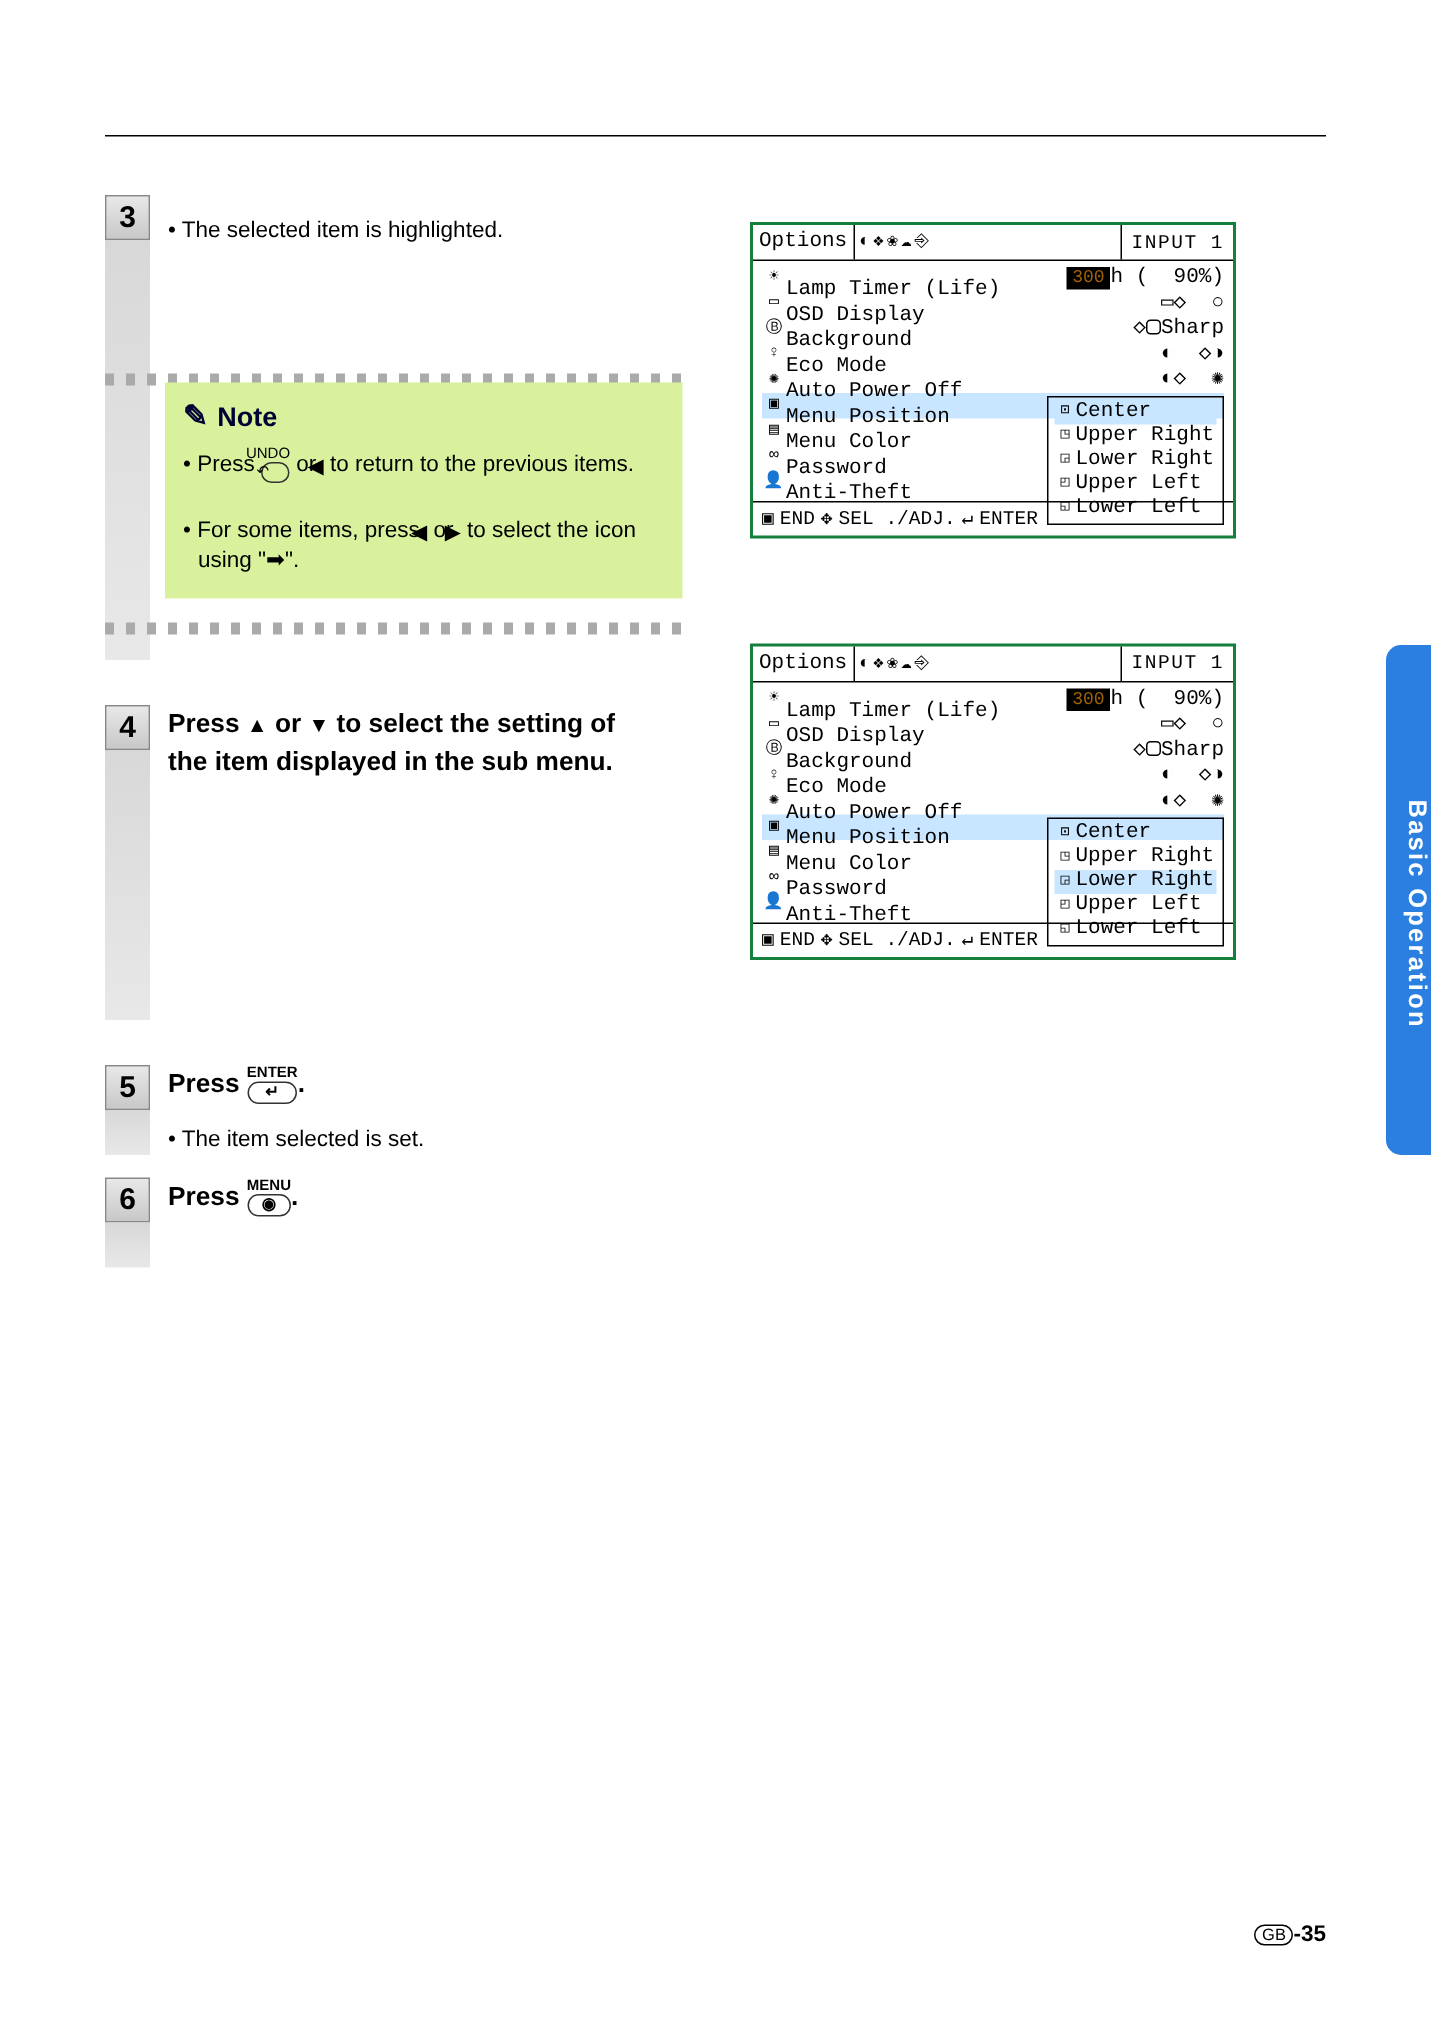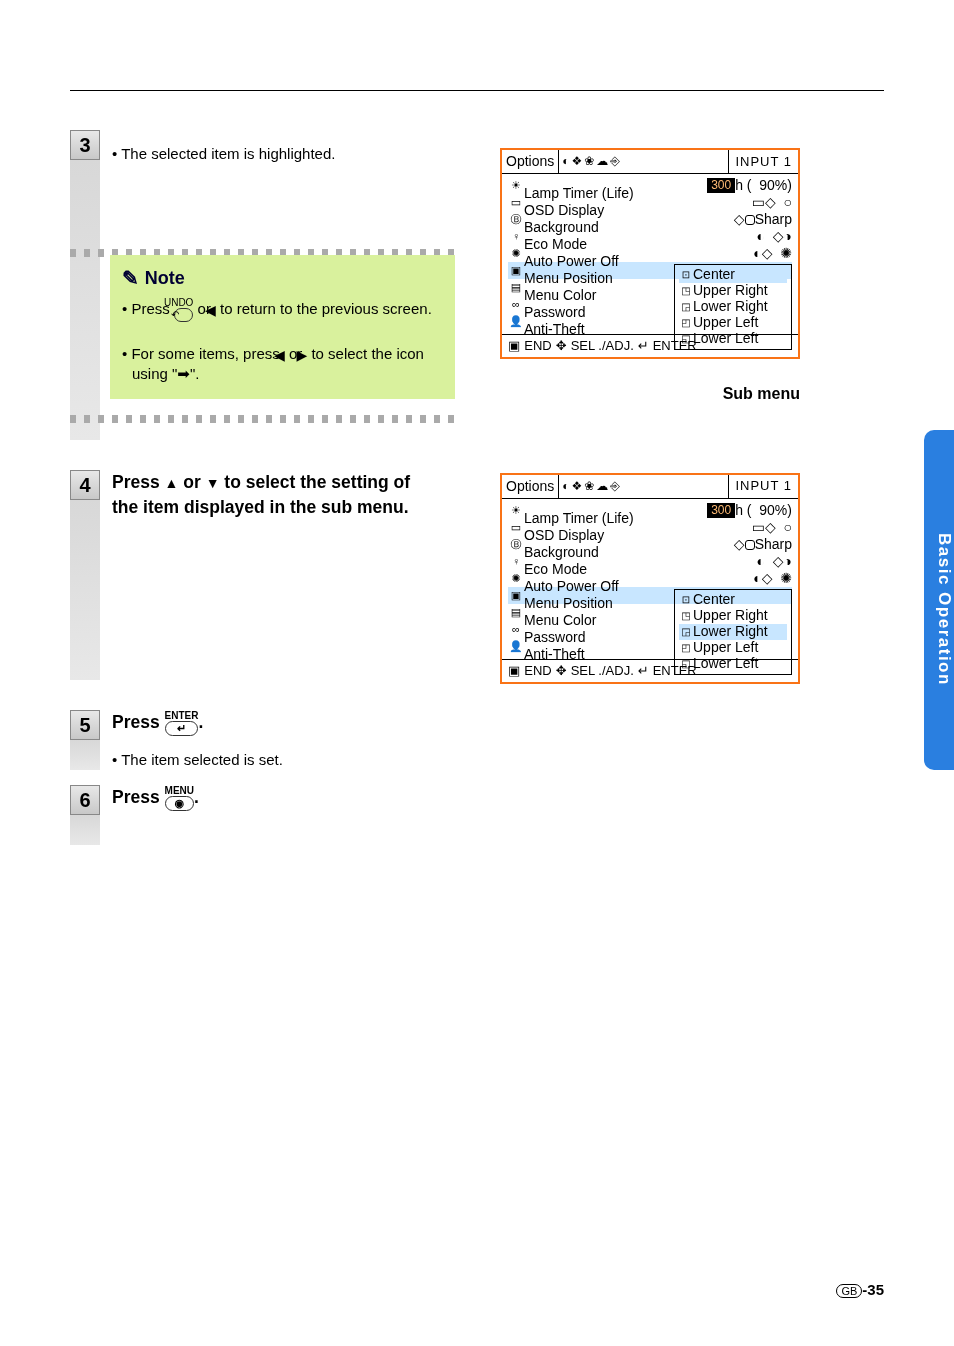--- a/index.html
+++ b/index.html
@@ -55,39 +55,39 @@
   .dotted { position:absolute; left:0; right:0; height:8px; background:
     repeating-linear-gradient(90deg,#aaa 0 6px, transparent 6px 14px); }
   .note-hd { font-weight: bold; font-size: 18px; color:#003; display:flex; align-items:center; gap:6px; margin-bottom:6px;}
   .undo-key { display:inline-block; text-align:left; font-size:10px; line-height:1; vertical-align:middle;}
   .undo-key .cap{display:block;border:1px solid #333;border-radius:10px;padding:1px 6px;font-size:10px;}
   .enter-key {display:inline-block; text-align:center; font-size:10px; line-height:1; vertical-align:middle;}
   .enter-key .cap{display:block;border:1px solid #333;border-radius:10px;padding:1px 6px;font-size:11px;}
 
   
   .osd {
-    border: 2px solid #f97316;
+    border: 2px solid #15803d;
     background: #fff;
-    font-family: Liberation Sans, sans-serif;
+    font-family: Liberation Mono, monospace;
     font-size: 14px;
     line-height: 1.22;
-    width: 300px;
+    width: 324px;
   }
   .osd-header { display:flex; align-items:center; height:24px; border-bottom:1px solid #000;}
   .osd-header .title{flex:0 0 auto;padding:0 4px;font-size:14px;}
   .osd-header .icons{flex:1; display:flex; gap:2px; padding:0 3px; border-left:1px solid #000; border-right:1px solid #000; height:100%; align-items:center; font-size:12px;}
   .osd-header .input{padding:0 6px;font-size:13px;letter-spacing:1px;}
   .osd-body { padding:3px 6px 3px 6px; position:relative; min-height:160px;}
   .osd-row { display:flex; align-items:center; height:17px;}
   .osd-row .ic{width:16px;font-size:11px;text-align:center;}
   .osd-row .lab{flex:0 0 auto;margin-top:16px;}
   .osd-row .sp{flex:1;}
   .osd-row .val{flex:0 0 auto;}
   .osd-row.hl{background:#c8e6ff;}
-  .black-chip{display:inline-block;background:#000;color:#fdba74;padding:0 4px;font-size:12px;}
+  .black-chip{display:inline-block;background:#000;color:#a16207;padding:0 4px;font-size:12px;}
   .tiny-o{display:inline-block;width:10px;height:10px;border:1.5px solid #000;border-radius:3px;vertical-align:middle;}
   .osd-sub { position:absolute; right:6px; top:90px; border:1.5px solid #000; width:118px; padding:2px 4px;}
   .osd-sub.lower { top:90px; }
   .osd-sub div{display:flex;align-items:center;height:16px;}
   .osd-sub .si{width:14px;font-size:10px;text-align:center;}
   .osd-sub .hl2{background:#c8e6ff;}
   .osd-footer{border-top:1px solid #000; padding:3px 6px; font-size:13px; display:flex; align-items:center; gap:4px;}
   .submenu-caption{ text-align:right; font-weight:bold; font-size:16px; margin-top:26px; width:300px;}
 
   
@@ -132,21 +132,21 @@
       <div class="step-sub bullet">• <span>The selected item is highlighted.</span></div>
     </div>
 
     <div style="position:absolute;top:125px;left:0;width:385px;">
       <div class="dotted" style="top:-6px"></div>
       <div class="notebox">
         <div class="note-hd">
           <span style="font-size:20px">✎</span>
           <span>Note</span>
         </div>
-        <div class="bullet">• <span>Press </span><span class="undo-key"><span>UNDO</span><span class="cap">↶</span></span><span> or </span><span class="arrow-glyph">◀</span><span> to return to the previous screen.</span></div>
+        <div class="bullet">• <span>Press </span><span class="undo-key"><span>UNDO</span><span class="cap">↶</span></span><span> or </span><span class="arrow-glyph">◀</span><span> to return to the previous items.</span></div>
         <div class="bullet" style="margin-top:22px">• <span>For some items, press </span><span class="arrow-glyph">◀</span><span> or </span><span class="arrow-glyph">▶</span><span> to select the icon using "</span><span>➡</span><span>".</span></div>
       </div>
       <div class="dotted" style="top:160px"></div>
     </div>
 
     <div class="num-marker" style="top:340px">4</div>
     <div class="vbar" style="top:370px;height:180px"></div>
     <div class="step-body" style="top:340px">
       <div class="step-title">
         <span>Press </span><span class="arrow-glyph">▲</span><span> or </span><span class="arrow-glyph">▼</span><span> to select the setting of the item displayed in the sub menu.</span>
@@ -259,21 +259,20 @@
       </div>
       <div class="osd-footer">
         <span>▣</span>
           <span>END</span>
         <span>✥</span>
           <span>SEL ./ADJ.</span>
         <span>↵</span>
           <span>ENTER</span>
       </div>
     </div>
-    <div class="submenu-caption">Sub menu</div>
 
     <div class="osd" style="margin-top:70px">
       <div class="osd-header">
         <div class="title">Options</div>
         <div class="icons">
             <span>◐</span>
             <span>❖</span>
             <span>❀</span>
             <span>☁</span>
             <span>⎆</span>

